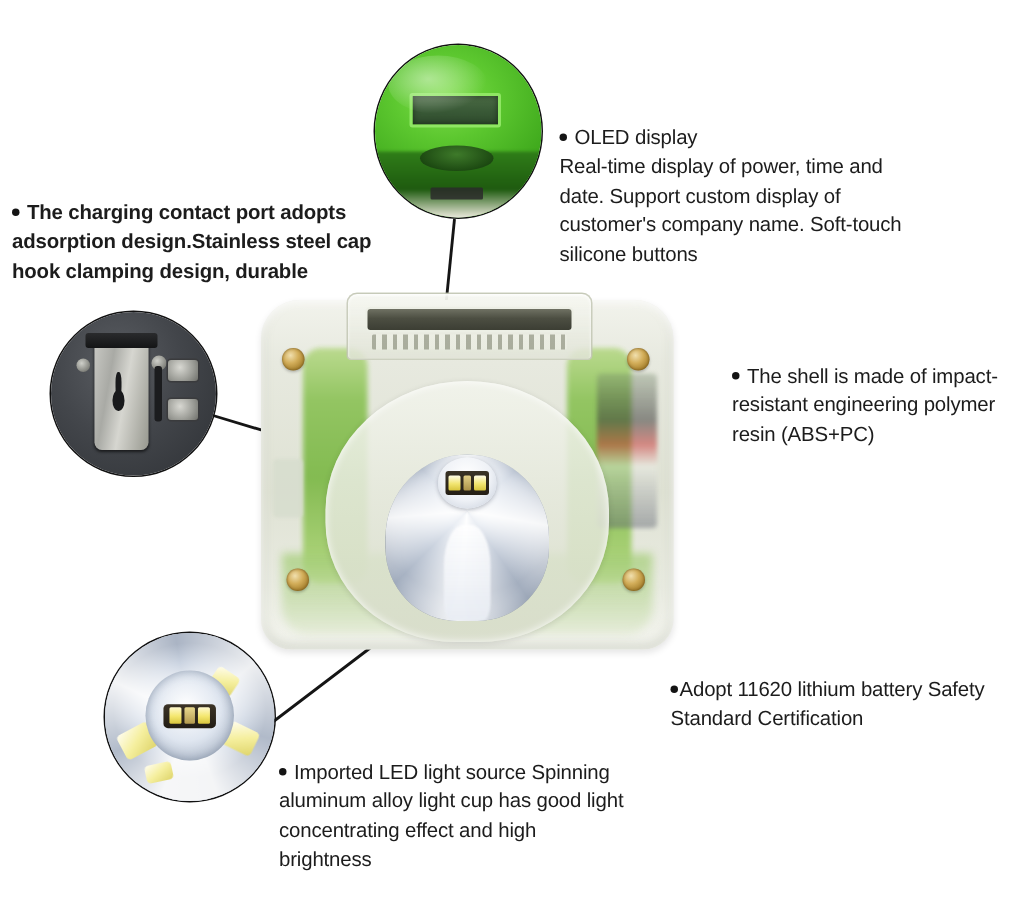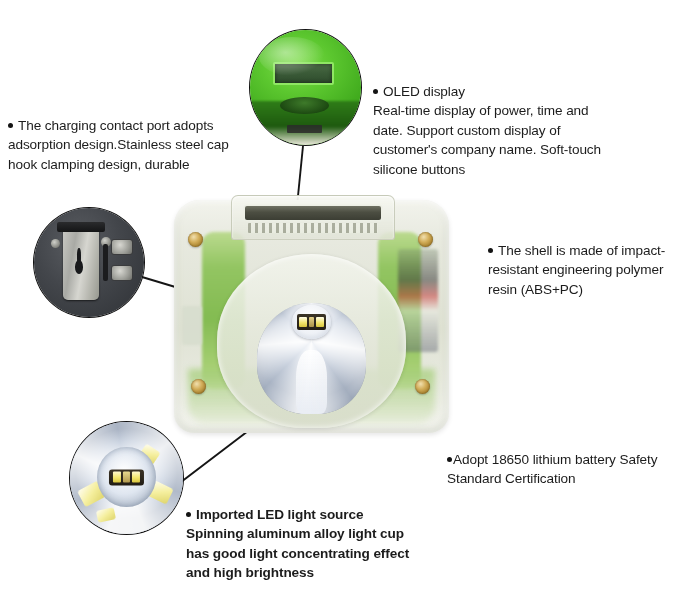--- a/index.html
+++ b/index.html
@@ -31,25 +31,25 @@
   .bullet-dot {
     display: inline-block;
     width: 5px; height: 5px;
     border-radius: 50%;
     background: #141414;
     vertical-align: 2px;
     margin-right: 5px;
   }
   .bullet-dot.tight { margin-right: 1px; }
 
-  #callout-charging { left: 8px;  top: 96px;  width: 250px; }
+  #callout-charging { left: 8px;  top: 112px;  width: 250px; font-weight: bold; }
   #callout-oled     { left: 373px; top: 62px;  width: 240px; }
   #callout-shell    { left: 488px; top: 221px; width: 192px; }
   #callout-battery  { left: 447px; top: 430px; width: 215px; }
-  #callout-led      { left: 186px; top: 485px; width: 230px; font-weight: bold; }
+  #callout-led      { left: 186px; top: 485px; width: 230px; }
 
   
   #leaders { position: absolute; inset: 0; pointer-events: none; }
 
   
   .inset {
     position: absolute;
     border-radius: 50%;
     overflow: hidden;
     border: 1.3px solid #111;
@@ -403,20 +403,20 @@
   <div class="callout" id="callout-shell">
     <span class="bullet-dot"></span><span>The shell is made of impact-resistant engineering polymer resin (ABS+PC)</span>
   </div>
 
   <div class="callout" id="callout-oled">
     <span class="bullet-dot"></span><span>OLED display
 Real-time display of power, time and date. Support custom display of customer's company name. Soft-touch silicone buttons</span>
   </div>
 
   <div class="callout" id="callout-battery">
-    <span class="bullet-dot tight"></span><span>Adopt 18650 lithium battery Safety Standard Certification</span>
+    <span class="bullet-dot tight"></span><span>Adopt 11620 lithium battery Safety Standard Certification</span>
   </div>
 
   <div class="callout" id="callout-led">
     <span class="bullet-dot"></span><span>Imported LED light source Spinning aluminum alloy light cup has good light concentrating effect and high brightness</span>
   </div>
 
 </div>
 
 </body></html>

